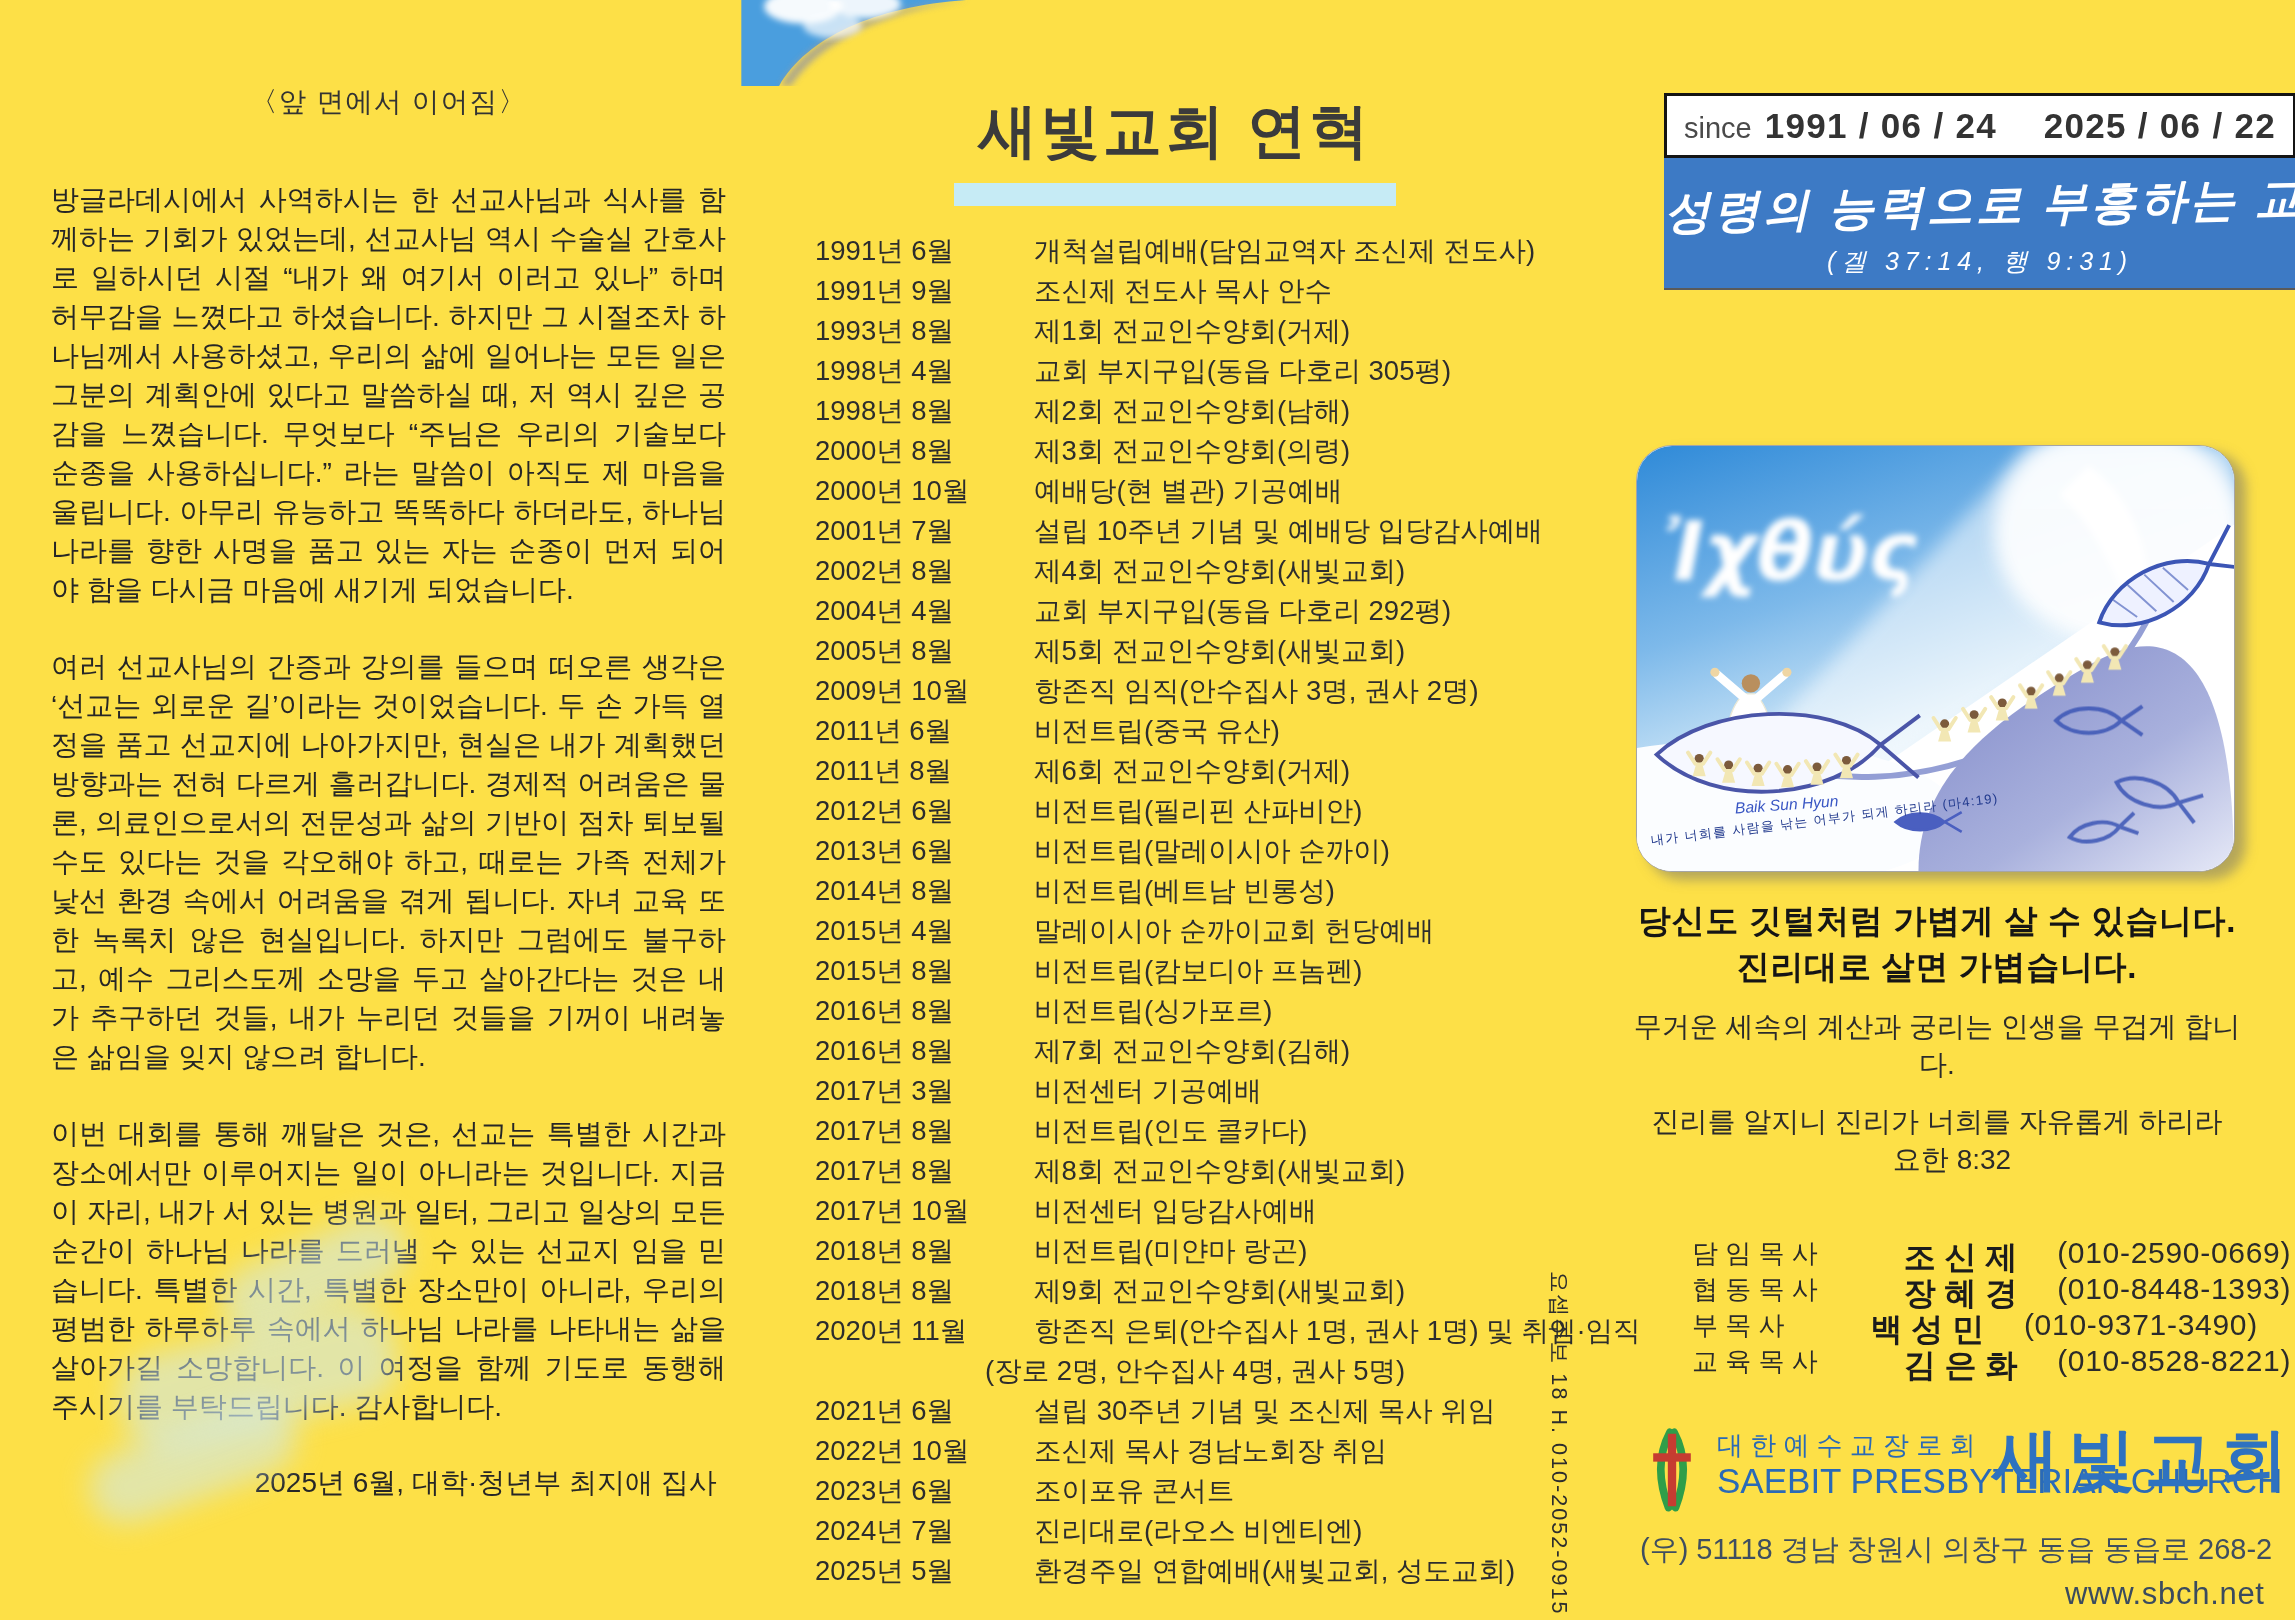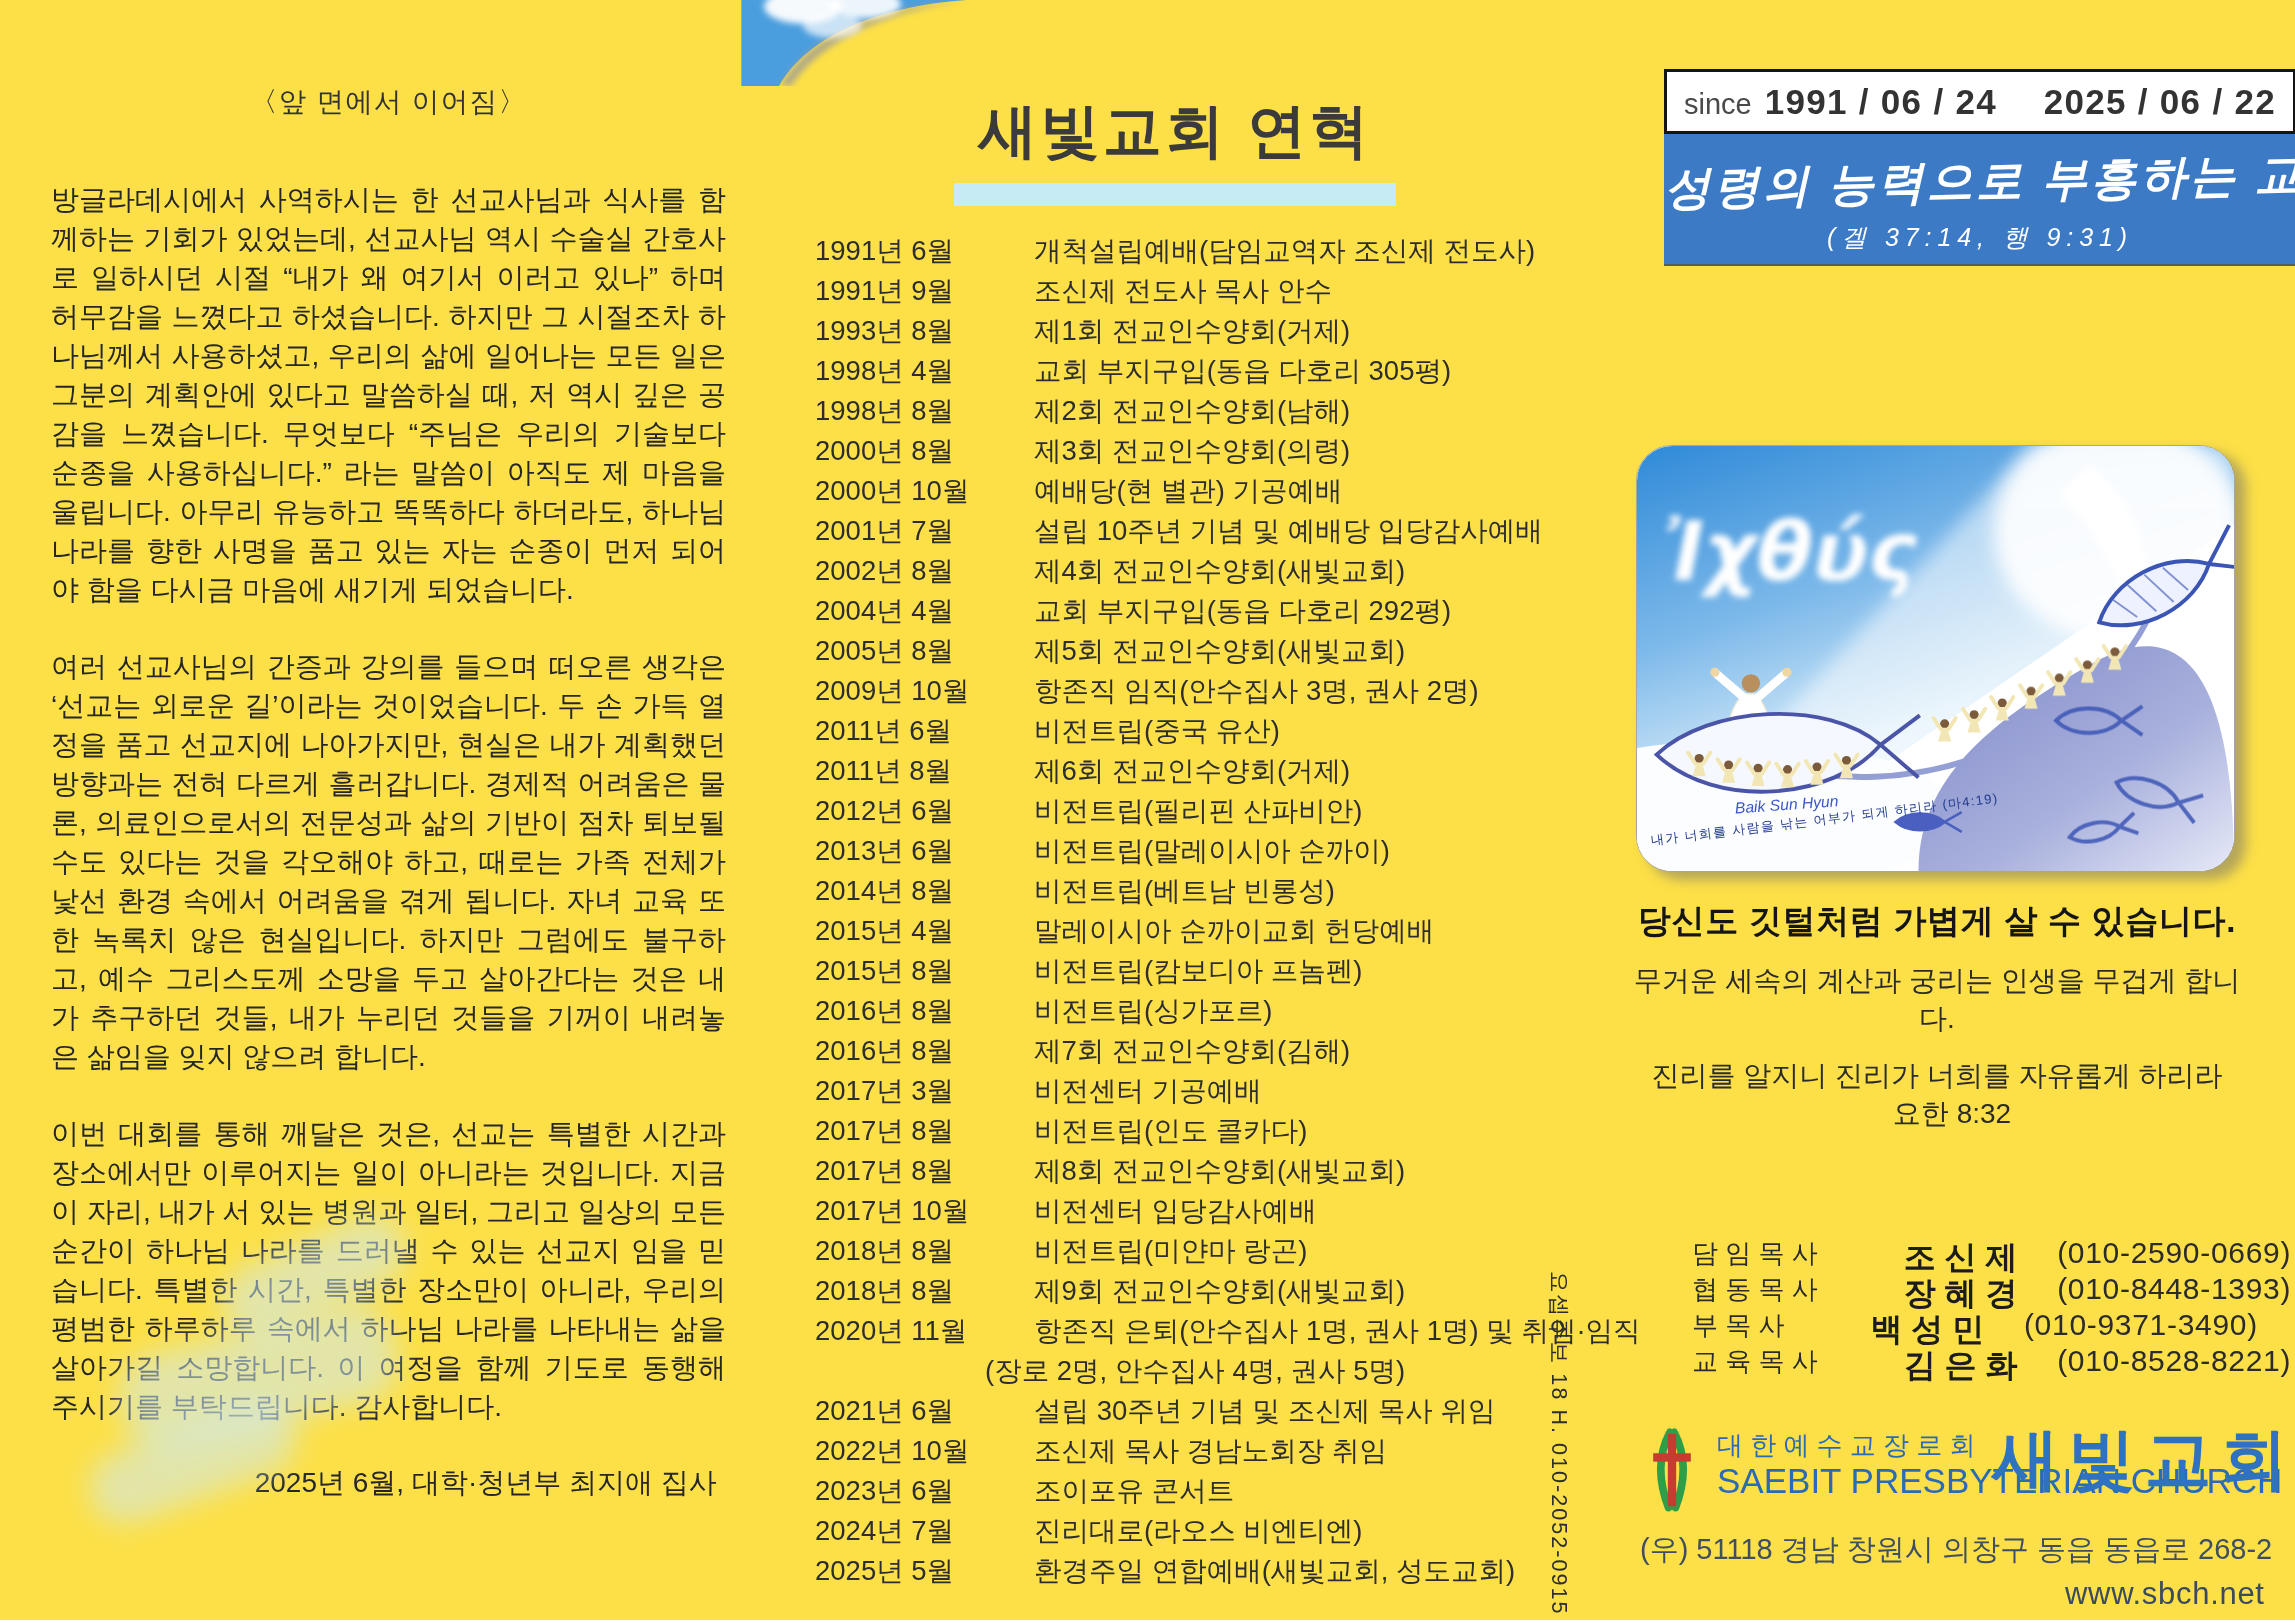--- a/index.html
+++ b/index.html
@@ -28,21 +28,21 @@
               font-weight:bold;color:#3b3b3b;letter-spacing:3.3px;}
   .hist-highlight{width:442px;height:23.6px;background:var(--title-highlight);margin:11.8px auto 0;}
   .hist-list{margin-top:25px;}
   .hrow{display:flex;align-items:center;height:40px;font-size:27.5px;color:#2d2d2d;white-space:nowrap;}
   .hdate{width:219px;flex:none;}
   .hdate.indent{width:170px;}
   .side-note{position:absolute;left:1574px;top:1271px;transform:rotate(90deg);transform-origin:0 0;
              font-size:21.6px;letter-spacing:2px;color:#2d2d2d;white-space:nowrap;}
 
   
-  .banner{position:absolute;left:1632px;top:69px;width:632px;padding-left:32px;}
+  .banner{position:absolute;left:1632px;top:93px;width:632px;padding-left:32px;}
   .banner-dates{display:flex;justify-content:space-between;align-items:center;height:65px;
                 box-sizing:border-box;border:3.3px solid #141414;background:#fff;padding:0 17px;color:#3a3a3a;}
   .since{font-size:29px;color:#4a4a4a;margin-right:13px;}
   .bdate{font-size:35px;font-weight:600;letter-spacing:1.3px;color:#333;}
   .banner-blue{background:var(--banner-blue);height:130px;border-bottom:2.6px solid #5a5a5a;overflow:hidden;}
   .slogan{margin-top:17px;text-align:center;color:#fff;font-size:46px;font-weight:bold;font-style:italic;
           letter-spacing:3.3px;transform:rotate(-1.3deg);white-space:nowrap;}
   .verse{margin-top:7.9px;text-align:center;color:#fff;font-size:25px;font-style:italic;letter-spacing:5.9px;}
 
   .art{position:absolute;left:1636px;top:445px;width:597px;height:425px;border-radius:36px;overflow:hidden;
@@ -332,20 +332,21 @@
         <use href="#fig" transform="translate(730,342)"></use>
       </g>
       <path d="M395,575 C415,558 450,558 470,575 C450,592 415,592 395,575 Z L395,575 M470,575 L496,560 M470,575 L496,590" fill="#4a5fc0" stroke="#4a5fc0" stroke-width="4"></path>
       <text x="150" y="562" font-size="24" font-style="italic" fill="#3a57c4" transform="rotate(-4 150 562)">Baik Sun Hyun</text>
       <text x="22" y="610" font-size="20" fill="#223a8e" transform="rotate(-7 22 610)" letter-spacing="2">내가 너희를 사람을 낚는 어부가 되게 하리라 (마4:19)</text>
     </svg>
   </div>
 
   <section class="msg">
     <div class="msg-bold">당신도 깃털처럼 가볍게 살 수 있습니다.</div>
+    <div class="msg-bold">진리대로 살면 가볍습니다.</div>
     <div class="msg-line">무거운 세속의 계산과 궁리는 인생을 무겁게 합니다.</div>
     <div class="msg-line">
       <span>진리를 알지니 진리가 너희를 자유롭게 하리라</span><span class="verse-ref">요한 8:32</span>
     </div>
   </section>
 
   <section class="staff">
       <div class="srow">
         <span class="srole">담 임 목 사</span>
         <span class="sname">조 신 제</span>

